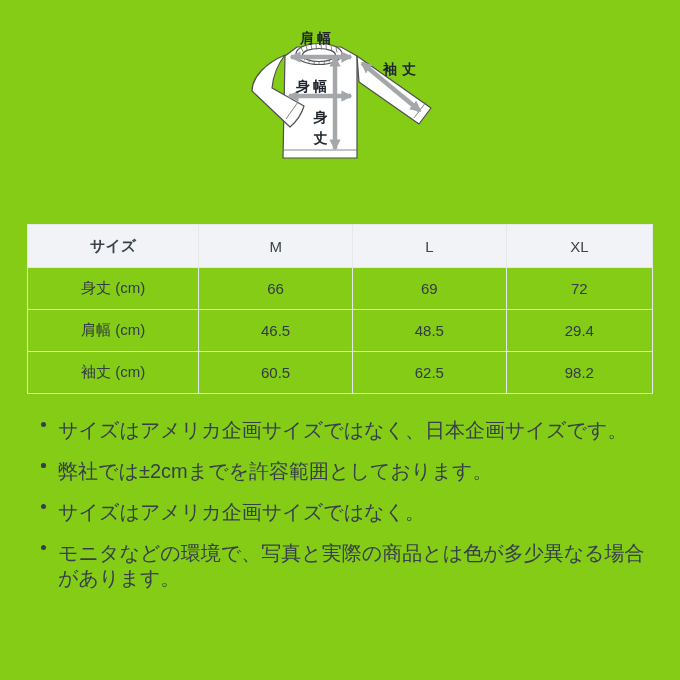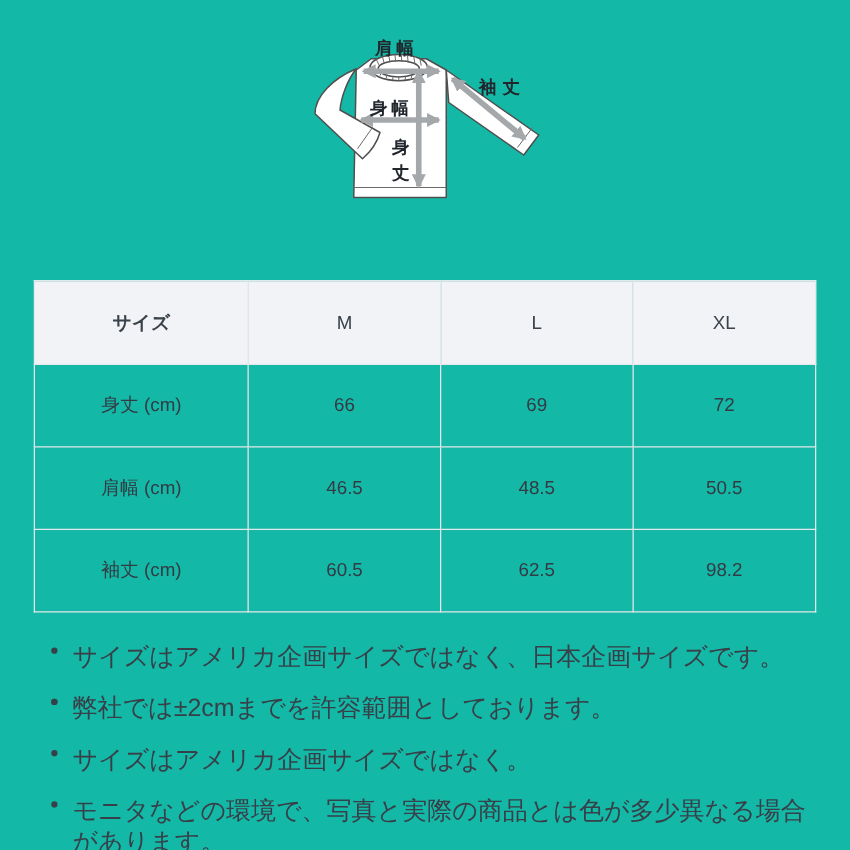--- a/index.html
+++ b/index.html
@@ -1,40 +1,40 @@
 <!DOCTYPE html>
 <html lang="ja"><head>
 <meta charset="utf-8">
 <style>
   html,body{margin:0;padding:0;}
   body{
     width:680px;height:680px;background:#ffffff;
     font-family:"Liberation Sans","DejaVu Sans",sans-serif;
     color:#333b44;
   }
-  .page{position:relative;width:680px;height:680px;overflow:hidden;background:#14b8a6;}
+  .page{position:relative;width:680px;height:680px;overflow:hidden;background:#84cc16;}
 
   
   .diagram-wrap{position:relative;width:680px;height:224px;}
   .diagram-wrap svg{position:absolute;left:232px;top:22px;}
   .measure-label{
     font-weight:bold;font-size:14px;fill:#20262c;
     letter-spacing:3px;
   }
   .measure-label.sleeve{letter-spacing:5px;}
 
   
   .size-table-wrap{margin:0 27px;}
   table.size-table{
     width:100%;border-collapse:collapse;table-layout:fixed;
     font-size:15px;color:#333b44;
   }
   table.size-table th,table.size-table td{
     border:1px solid #e5e8ea;text-align:center;vertical-align:middle;
-    height:41px;padding:12px;
+    height:41px;padding:0;
   }
   table.size-table thead th{
     background:#f1f3f6;color:#3a424a;font-weight:500;height:42px;
   }
   table.size-table thead th.size-col{font-weight:bold;font-size:15px;}
   table.size-table td.row-label{color:#333b44;}
 
   
   .notes{margin:24px 0 0 0;padding:0 27px 0 27px;list-style:none;}
   .notes li{
@@ -113,21 +113,21 @@
         <tr>
           <td class="row-label">身丈 (cm)</td>
           <td>66</td>
           <td>69</td>
           <td>72</td>
         </tr>
         <tr>
           <td class="row-label">肩幅 (cm)</td>
           <td>46.5</td>
           <td>48.5</td>
-          <td>50.5</td>
+          <td>29.4</td>
         </tr>
         <tr>
           <td class="row-label">袖丈 (cm)</td>
           <td>60.5</td>
           <td>62.5</td>
           <td>98.2</td>
         </tr>
       </tbody>
     </table>
   </div>

